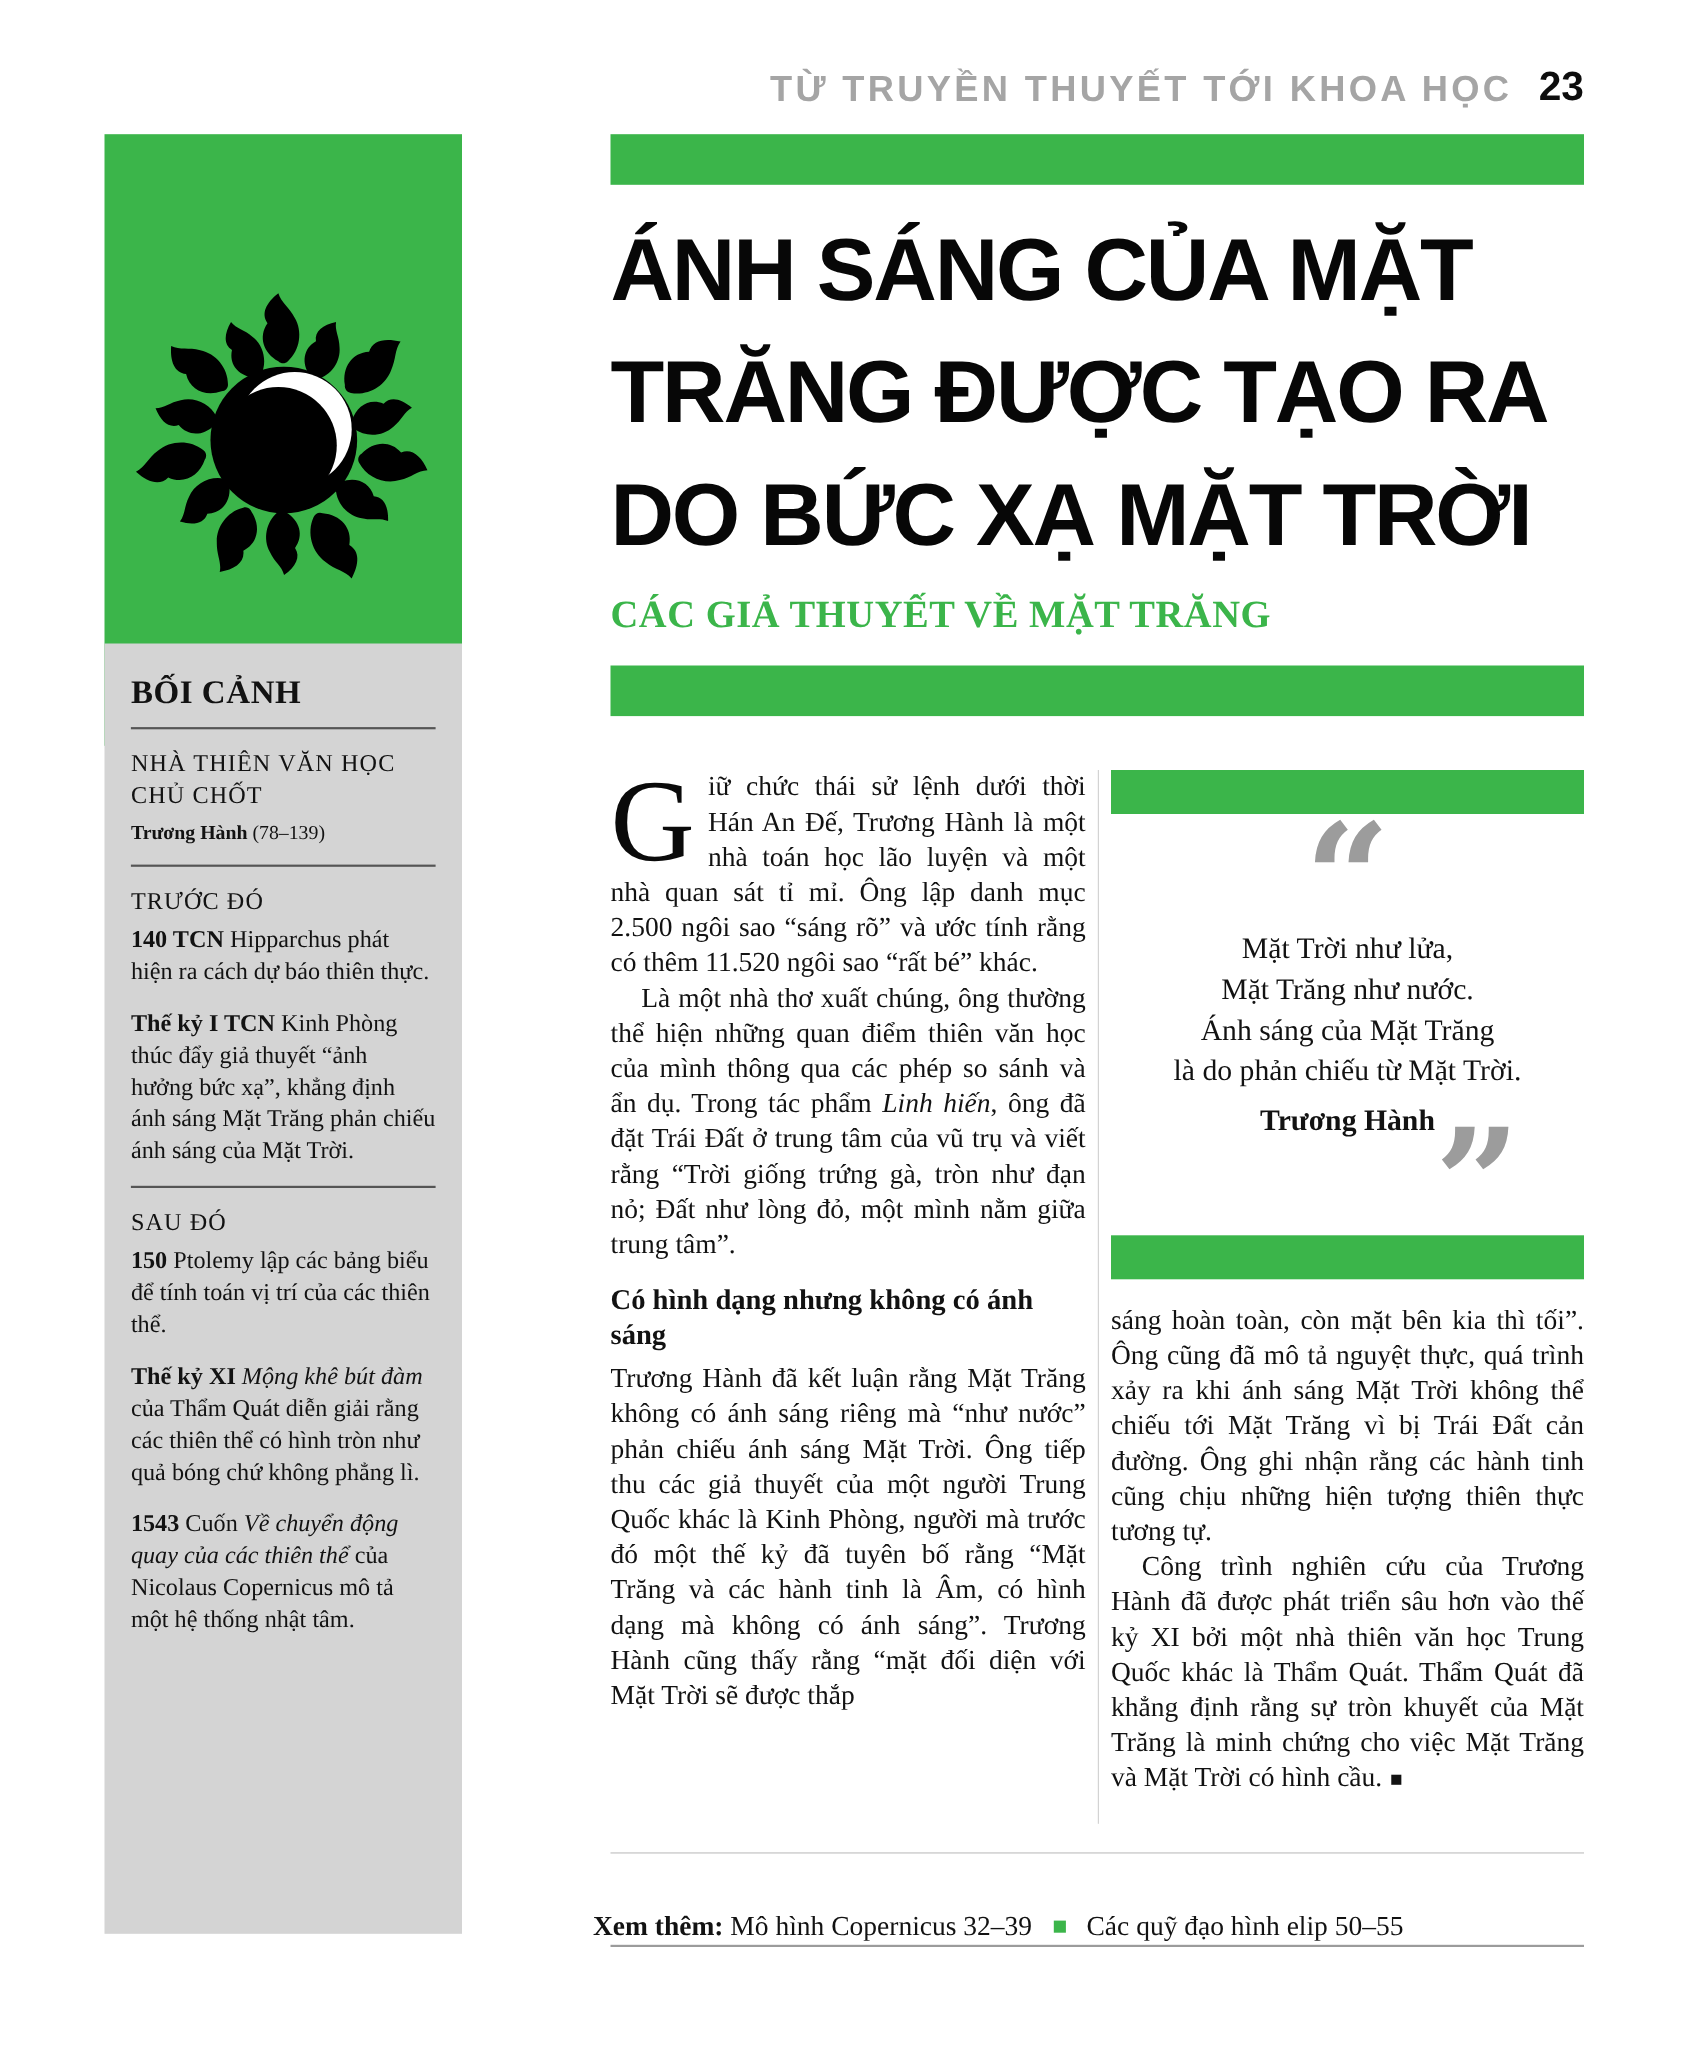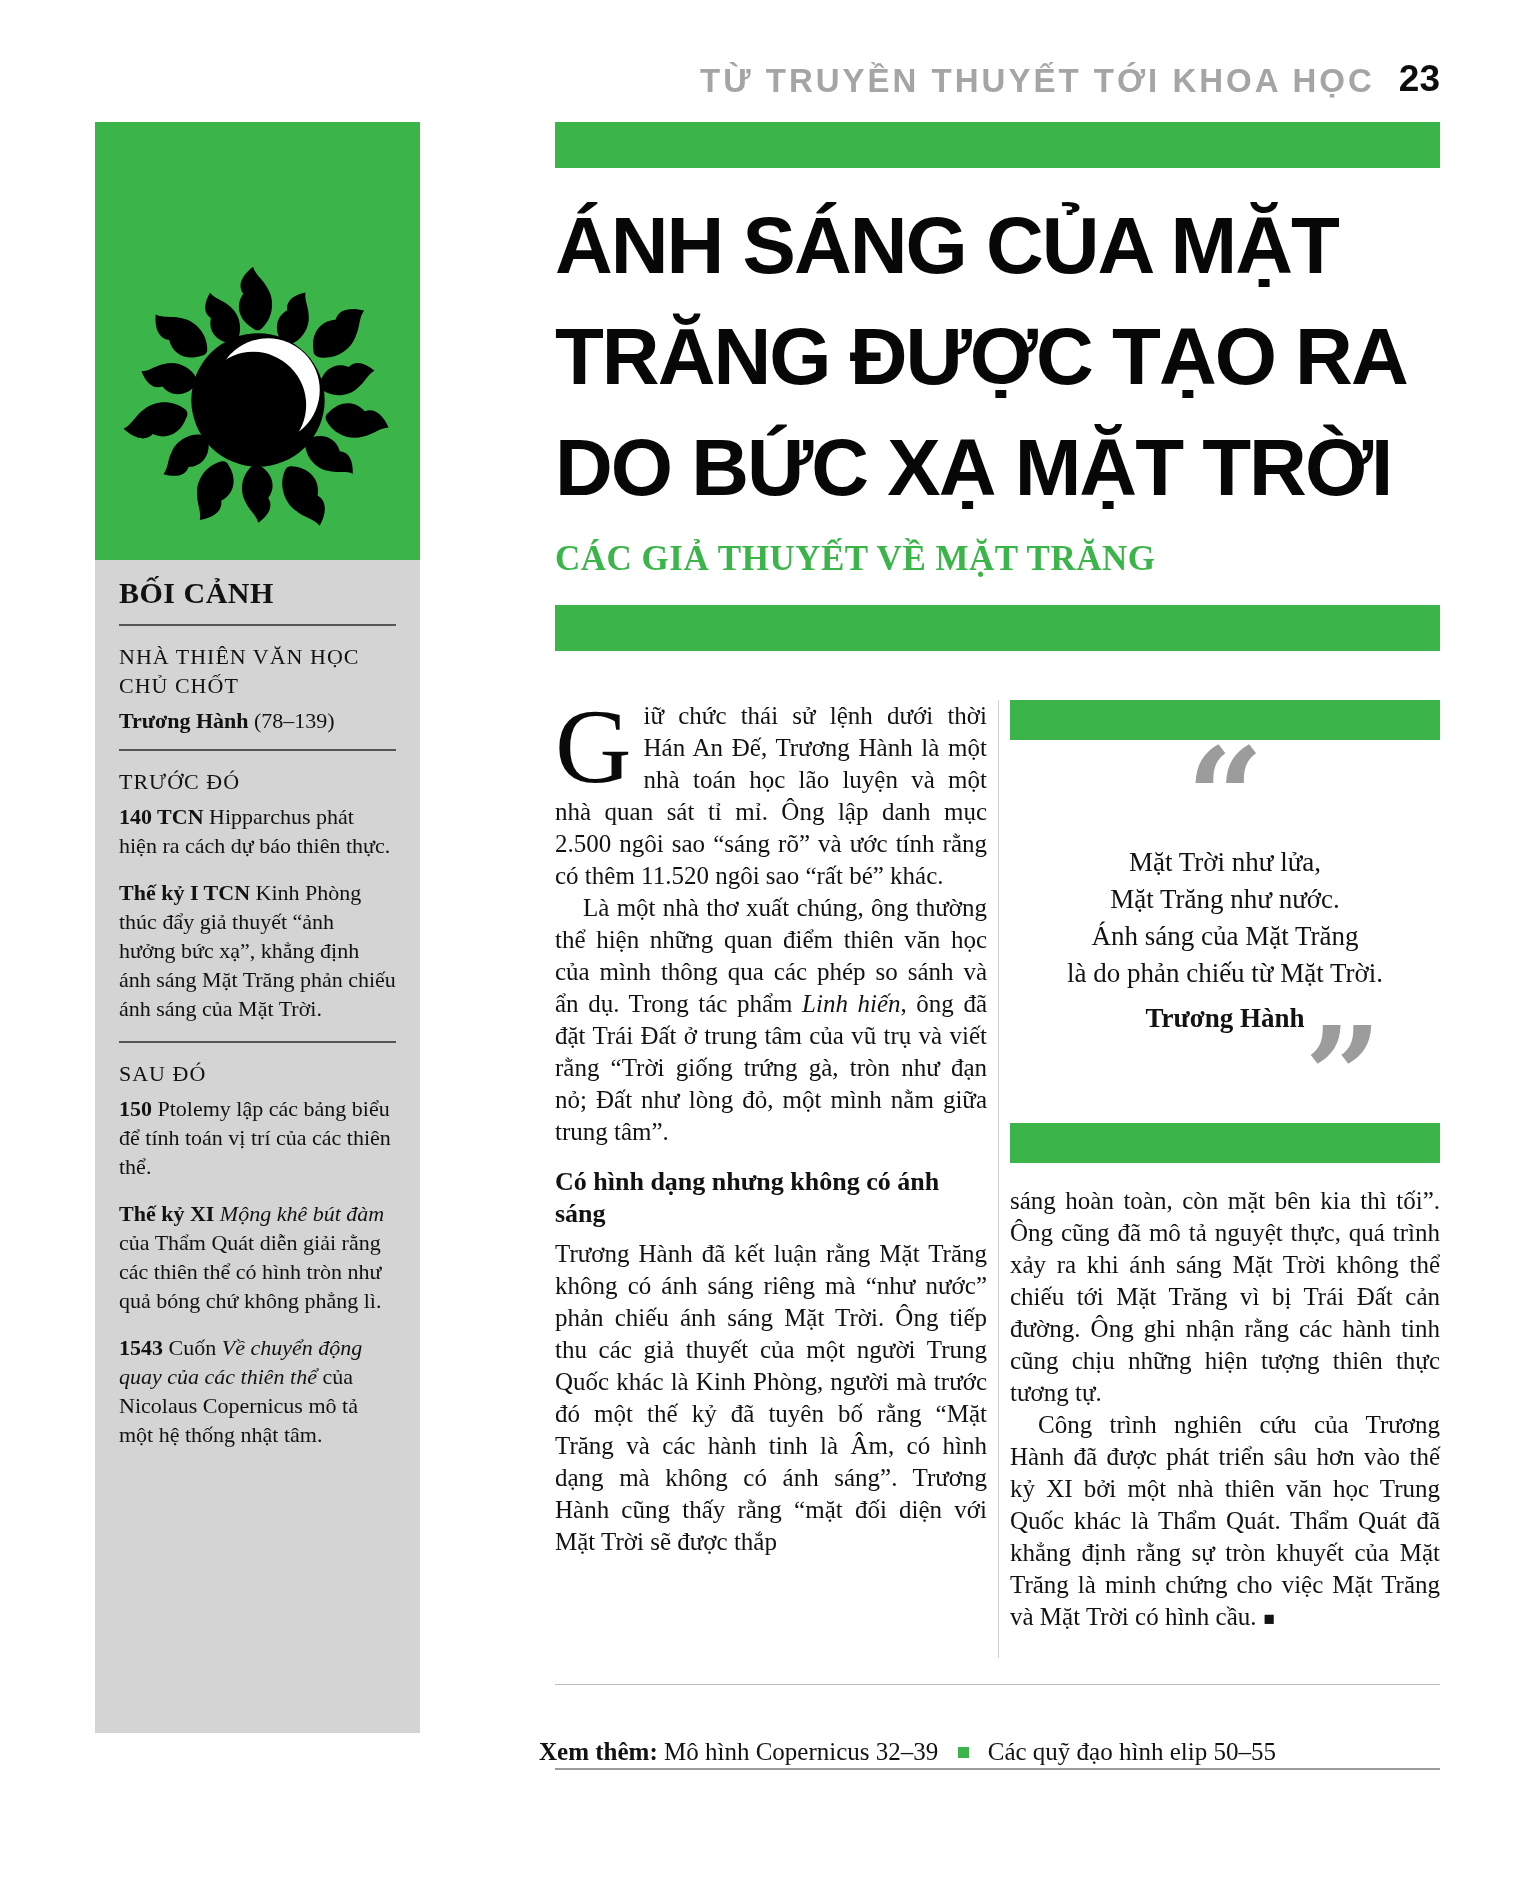--- a/index.html
+++ b/index.html
@@ -22,26 +22,26 @@
   
   .masthead { position:absolute; left:555px; top:122px; width:885px; }
   .green-bar { height:46px; background:var(--green,#3bb54a); }
   .headline { margin-top:22px; font-family:"Liberation Sans", sans-serif; font-weight:bold;
     font-size:80px; line-height:111px; letter-spacing:-2px; color:#070707; }
   .hl-line { display:block; white-space:nowrap; }
   .subtitle { margin-top:16px; margin-bottom:26px; font-family:Liberation Serif, serif;
     font-weight:bold; font-size:35px; letter-spacing:0.5px; color:var(--green,#3bb54a); }
 
   
-  .sidebar { position:absolute; left:95px; top:560px; width:325px; height:1173px;
-    background:var(--boxgray,#d4d4d4); padding:16px 24px; overflow:hidden; }
+  .sidebar { position:absolute; left:95px; top:585px; width:325px; height:1173px;
+    background:var(--boxgray,#d4d4d4); padding:28px 24px; overflow:hidden; }
   .sb-title { font-size:30px; font-weight:bold; letter-spacing:0.5px; }
   .sb-rule { height:2px; background:#555; margin:14px 0 16px; }
   .sb-label { font-size:22px; line-height:29px; letter-spacing:1px; margin-bottom:6px; }
-  .sb-name { font-size:22px; line-height:29px; margin-bottom:10px; }
+  .sb-name { font-size:18px; line-height:29px; margin-bottom:10px; }
   .sb-item { font-size:22px; line-height:29px; margin-bottom:18px; text-align:left; }
 
   
   .col { position:absolute; top:700px; font-size:25px; line-height:32px; text-align:justify; }
   .col1 { left:555px; width:432px; }
   .col2 { left:1010px; width:430px; }
   .body-p { margin:0; }
   .body-p.indent { text-indent:28px; }
   .dropcap { float:left; font-size:106px; line-height:90px; padding:2px 12px 0 0; color:#0a0a0a; }
   .subhead { font-weight:bold; font-size:26px; line-height:32px; margin:18px 0 8px; text-align:left; }

